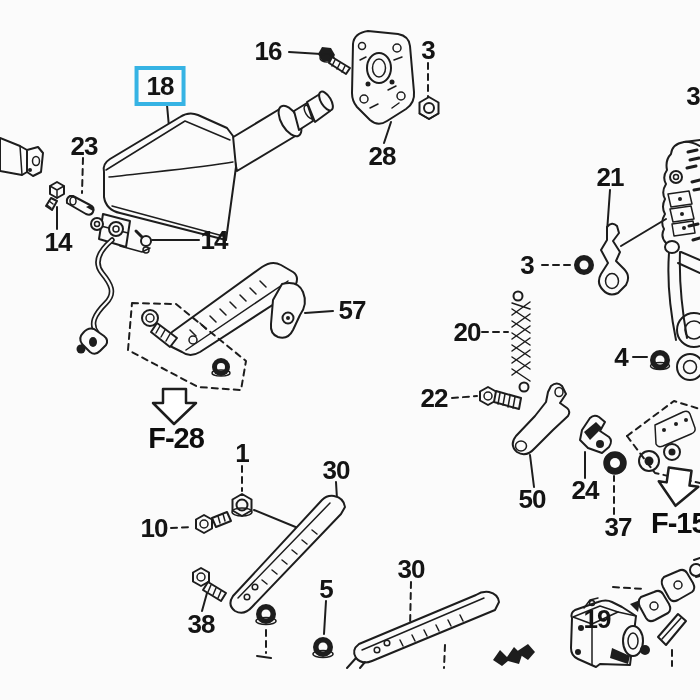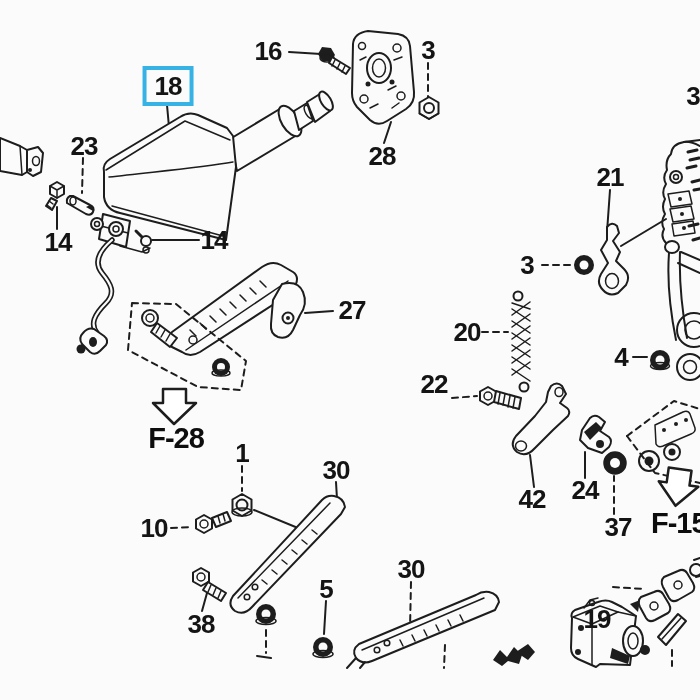--- a/index.html
+++ b/index.html
@@ -345,34 +345,34 @@
   </g>
 
   <g>
     <polygon class="s w" points="658,637 678,614 686,621 666,645"></polygon>
     <path class="s15" d="M662,639 L681,618"></path>
   </g>
 
 </svg>
 
 <div class="callout" style="left:268px;top:51px">16</div>
-<div class="callout highlighted" style="left:168px;top:86px">18</div>
+<div class="callout highlighted" style="left:160px;top:86px">18</div>
 <div class="callout" style="left:428px;top:50px">3</div>
 <div class="callout" style="left:84px;top:146px">23</div>
 <div class="callout" style="left:382px;top:156px">28</div>
 <div class="callout" style="left:693px;top:96px">3</div>
 <div class="callout" style="left:610px;top:177px">21</div>
 <div class="callout" style="left:58px;top:242px">14</div>
 <div class="callout" style="left:214px;top:240px">14</div>
 <div class="callout" style="left:527px;top:265px">3</div>
 <div class="callout" style="left:467px;top:332px">20</div>
 <div class="callout" style="left:621px;top:357px">4</div>
-<div class="callout" style="left:352px;top:310px">27</div>
-<div class="callout" style="left:434px;top:384px">22</div>
-<div class="callout" style="left:532px;top:499px">42</div>
+<div class="callout" style="left:352px;top:310px">57</div>
+<div class="callout" style="left:434px;top:398px">22</div>
+<div class="callout" style="left:532px;top:499px">50</div>
 <div class="callout" style="left:585px;top:490px">24</div>
 <div class="callout" style="left:618px;top:527px">37</div>
 <div class="callout" style="left:242px;top:453px">1</div>
 <div class="callout" style="left:336px;top:470px">30</div>
 <div class="callout" style="left:154px;top:528px">10</div>
 <div class="callout" style="left:201px;top:624px">38</div>
 <div class="callout" style="left:326px;top:589px">5</div>
 <div class="callout" style="left:411px;top:569px">30</div>
 <div class="callout" style="left:597px;top:619px">19</div>
 

